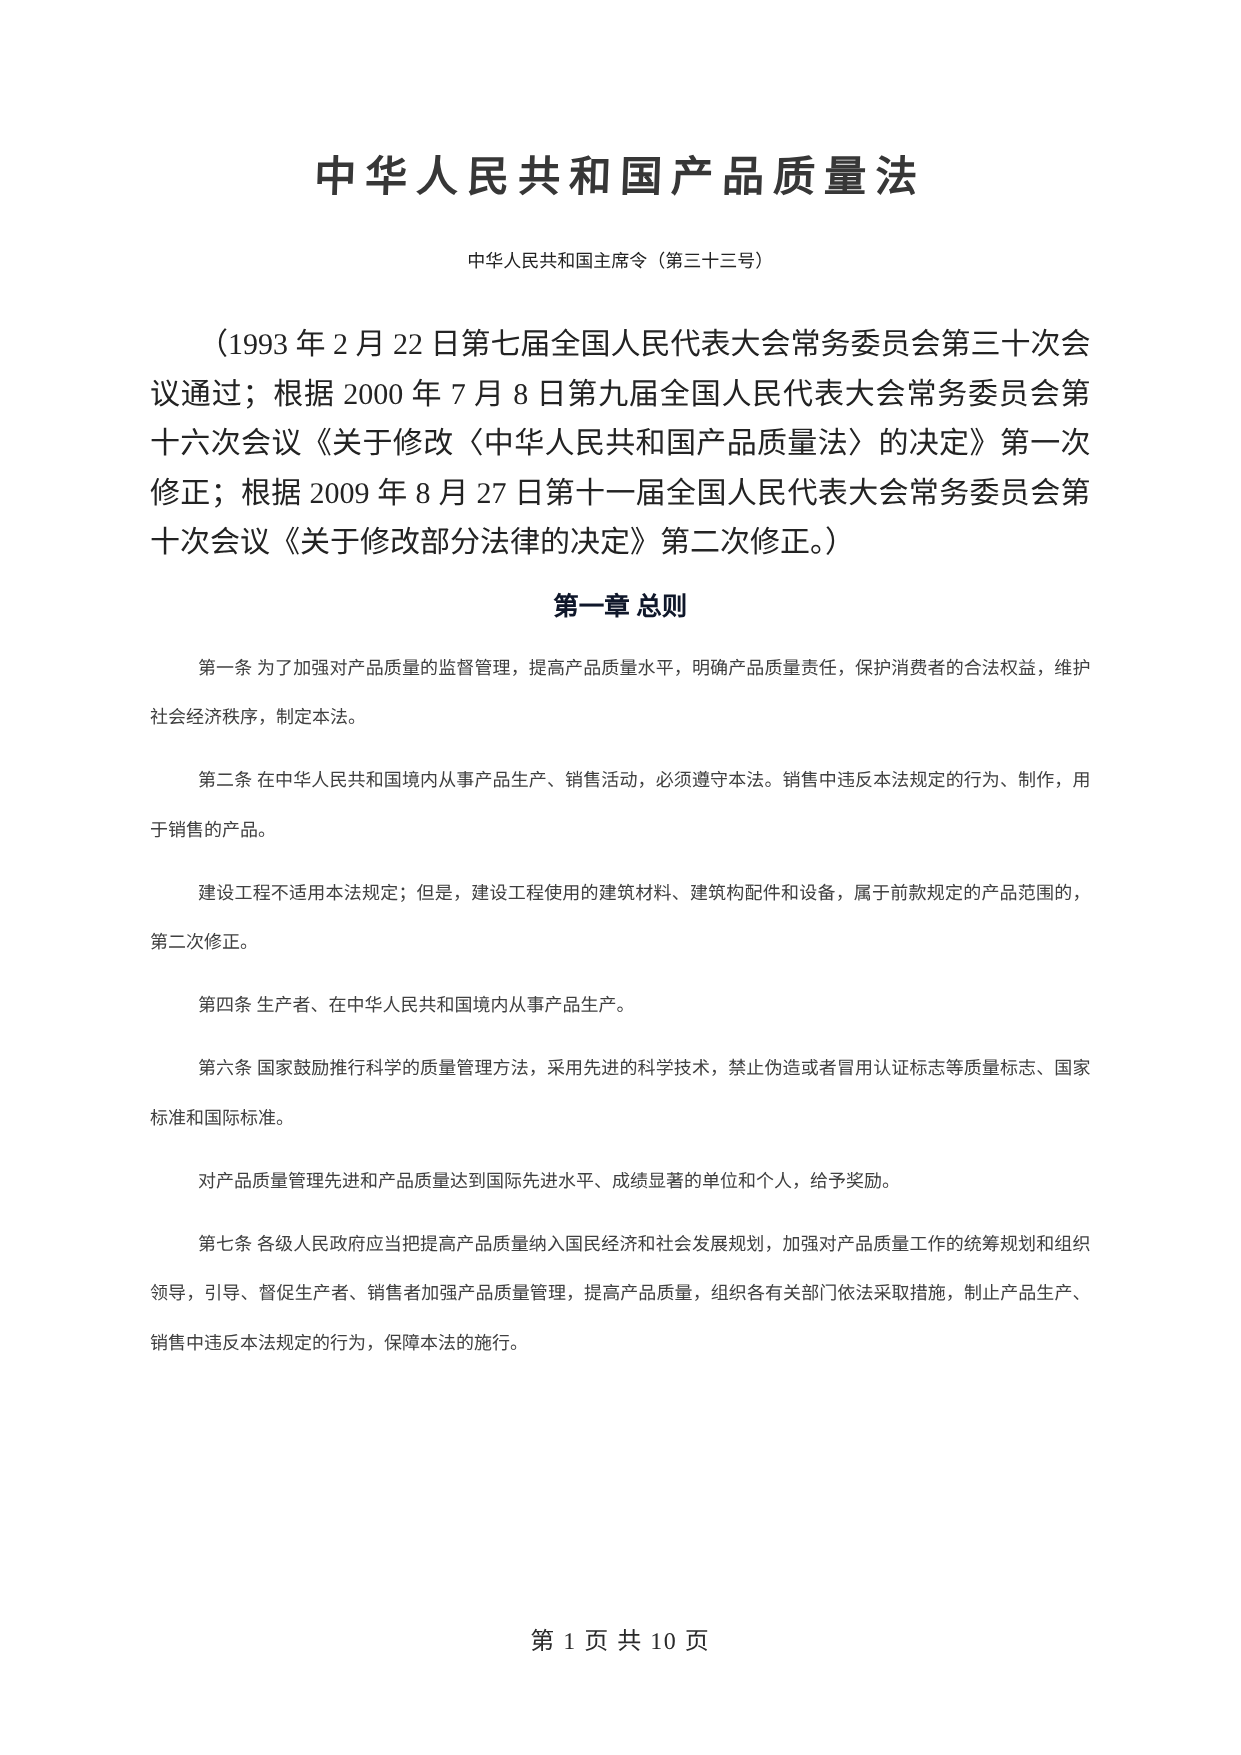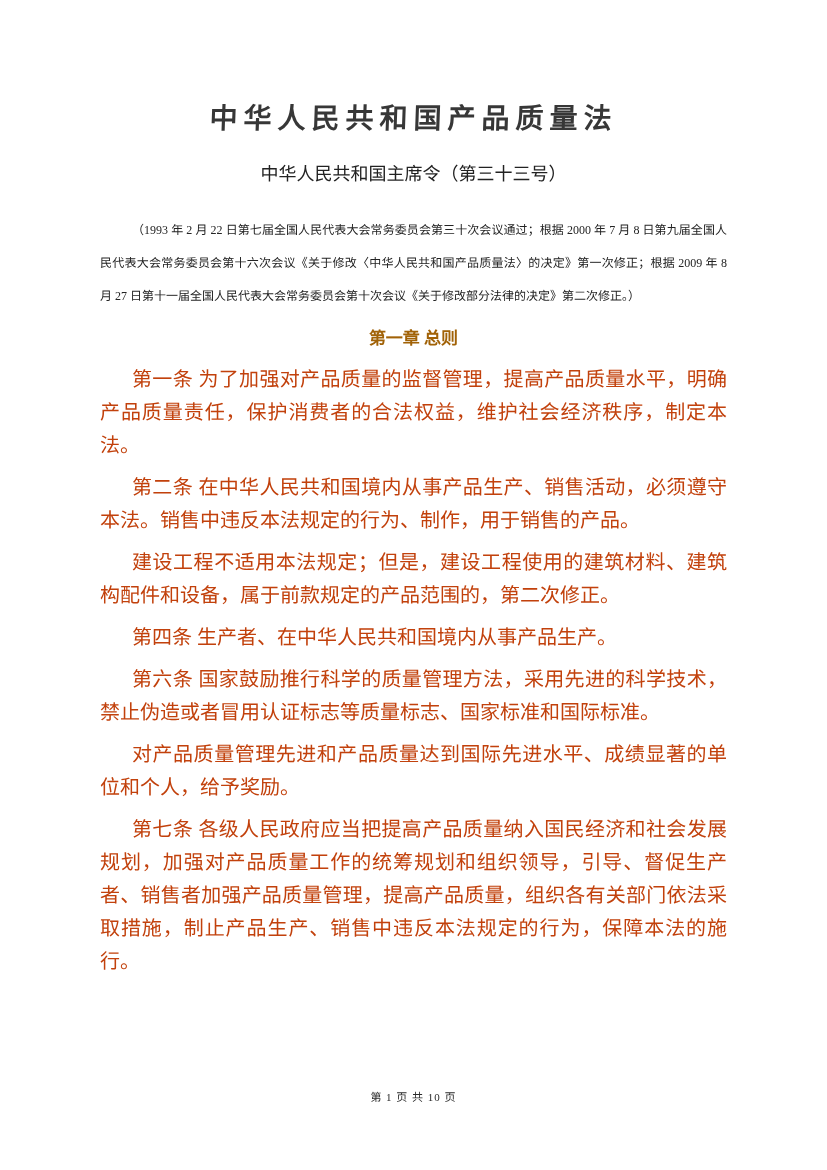--- a/index.html
+++ b/index.html
@@ -30,58 +30,58 @@
     line-height: 42px;
     letter-spacing: 6px;
     font-weight: 600;
     color: #373737;
     
     transform: skewX(-2deg);
   }
   .doc-subtitle {
     margin-top: 24px;
     text-align: center;
-    font-size: 18px;
+    font-size: 12px;
     line-height: 20px;
     color: #222222;
   }
   .preamble {
     margin: 30px 0 0 0;
-    font-size: 12px;
+    font-size: 20px;
     line-height: 33px;
     text-indent: 32px;
     text-align: justify;
     color: #232323;
   }
   .chapter-heading {
     margin-top: 14px;
     text-align: center;
     font-size: 17px;
     line-height: 24px;
     font-weight: bold;
-    color: #a16207;
+    color: #0f172a;
   }
   .body-paragraphs p {
     margin: 9px 0 0 0;
-    font-size: 20px;
+    font-size: 12px;
     line-height: 33px;
     text-indent: 32px;
     text-align: justify;
-    color: #c2410c;
+    color: #404040;
   }
   .body-paragraphs p.first {
     margin-top: 12px;
   }
   .page-footer {
     position: absolute;
     left: 0;
     right: 0;
     bottom: 66px;
     text-align: center;
-    font-size: 11px;
+    font-size: 16px;
     letter-spacing: 1px;
     color: #2a2a2a;
   }
 </style>
 </head>
 <body>
 
 <div class="page">
   <div class="content">
 

